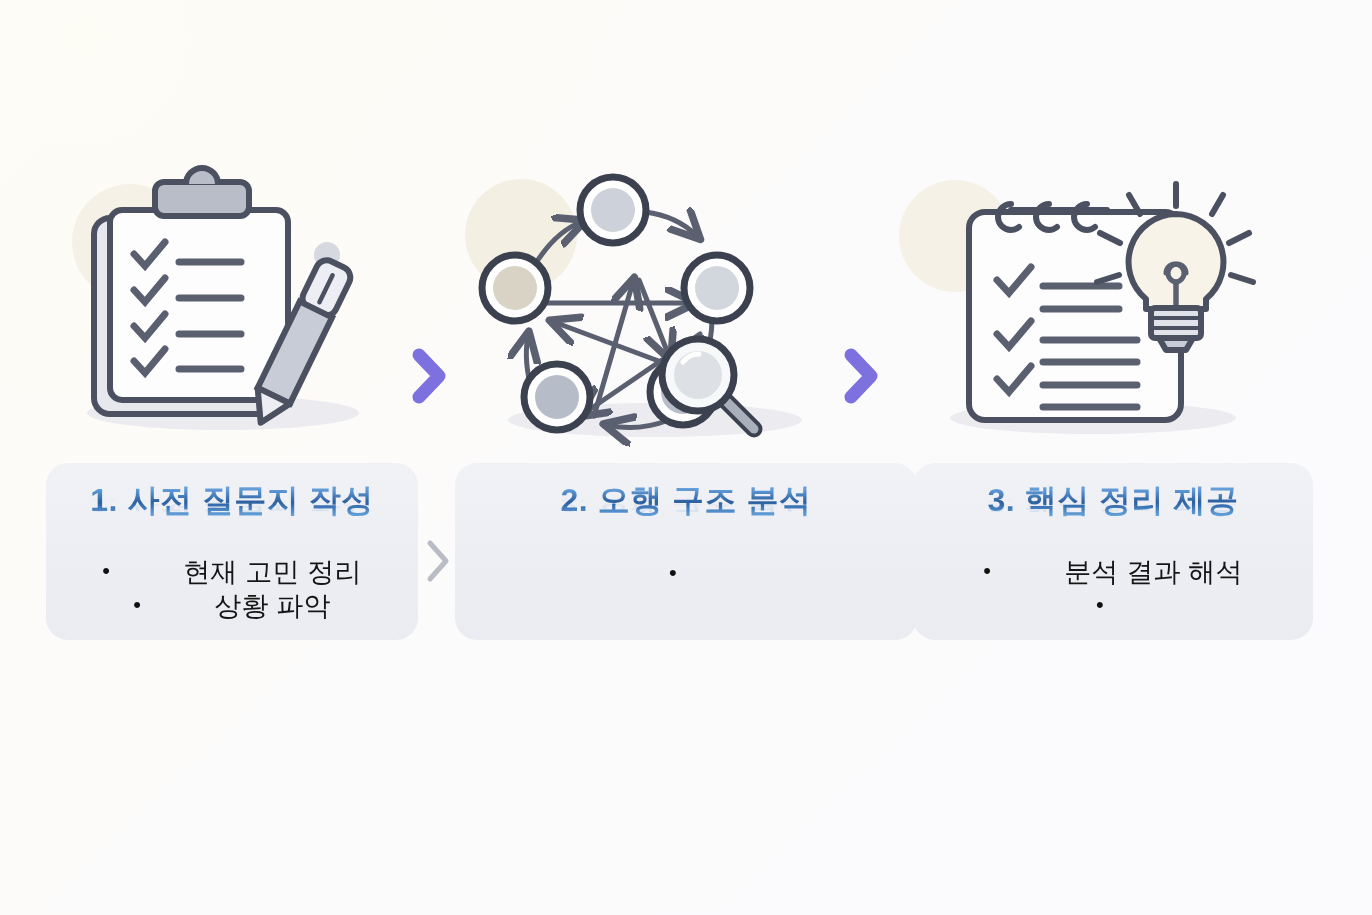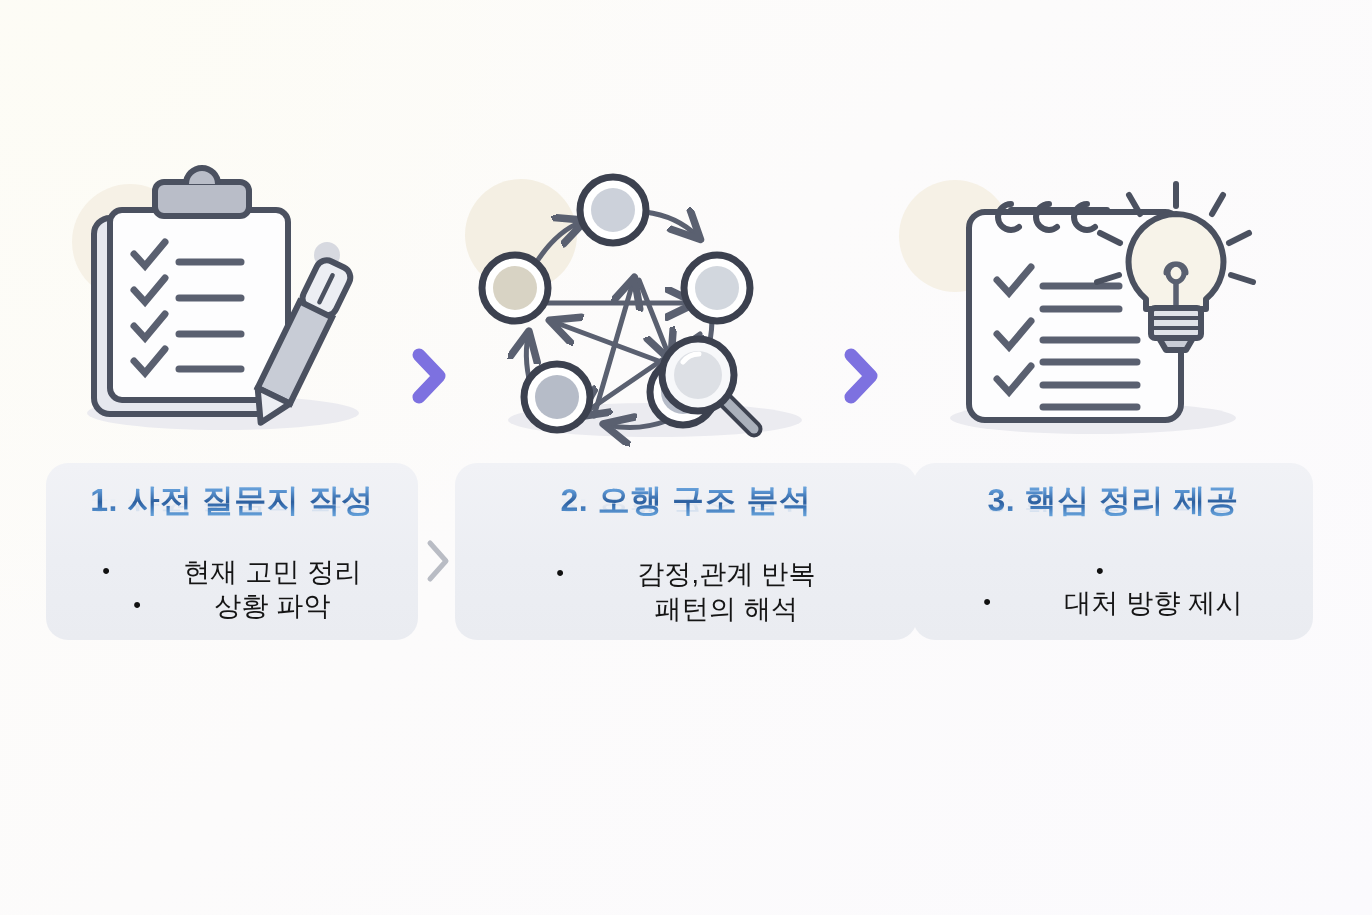--- a/index.html
+++ b/index.html
@@ -130,21 +130,21 @@
     line-height: 1.26;
     letter-spacing: 0.2px;
   }
   .bullet-dot {
     flex: 0 0 auto;
     font-size: 22px;
     line-height: 1.42;
     margin-right: 26px;
     color: #111;
   }
-  .bullet-text { text-align: center; white-space: pre-line; margin-left: 47px; }
+  .bullet-text { text-align: right; white-space: pre-line; margin-left: 47px; }
 
   .c1 .bullets { margin-top: 22px; }
   .c2 .bullets { margin-top: 24px; }
   .c3 .bullets { margin-top: 22px; }
 
   .c2 .bullet-row { line-height: 1.3; }
 </style>
 </head>
 <body>
 
@@ -343,35 +343,33 @@
   </div>
 
   <div class="card card-2 c2">
     <div class="card-title-wrap">
       <div class="card-title">2. 오행 구조 분석</div>
       <div class="card-title-refl" aria-hidden="true">2. 오행 구조 분석</div>
     </div>
     <ul class="bullets">
       <li class="bullet-row">
         <span class="bullet-dot">•</span>
-        <span class="bullet-text">감정,관계 반복
-패턴의 해석</span>
       </li>
     </ul>
   </div>
 
   <div class="card card-3 c3">
     <div class="card-title-wrap">
       <div class="card-title">3. 핵심 정리 제공</div>
       <div class="card-title-refl" aria-hidden="true">3. 핵심 정리 제공</div>
     </div>
     <ul class="bullets">
       <li class="bullet-row">
         <span class="bullet-dot">•</span>
-      </li>
-      <li class="bullet-row">
-        <span class="bullet-dot">•</span>
-        <span class="bullet-text">대처 방향 제시</span>
+        <span class="bullet-text">분석 결과 해석</span>
+      </li>
+      <li class="bullet-row">
+        <span class="bullet-dot">•</span>
       </li>
     </ul>
   </div>
 
 </div>
 
 </body></html>

